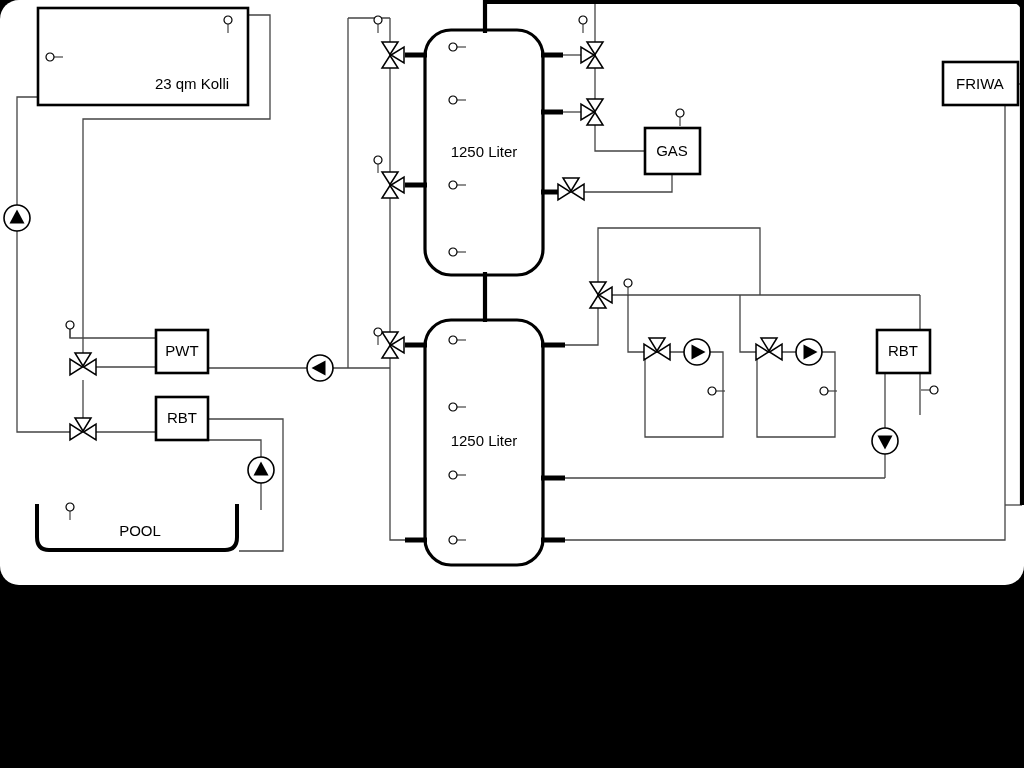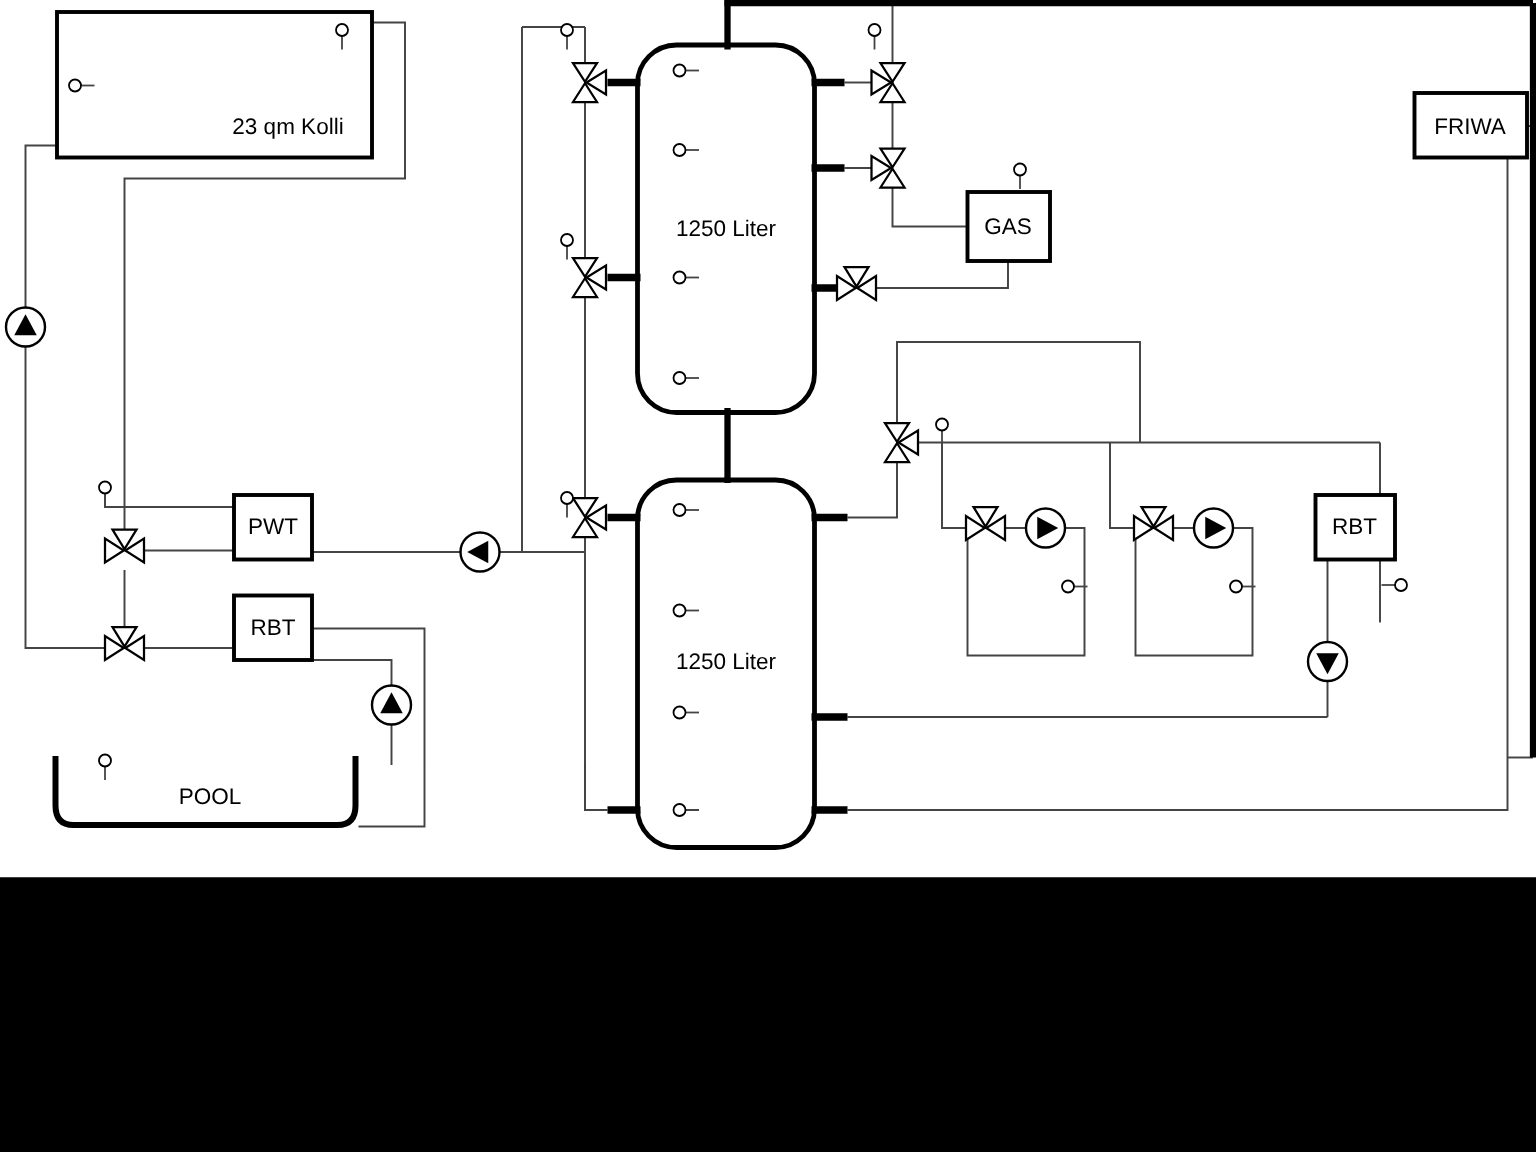--- a/index.html
+++ b/index.html
@@ -1,17 +1,17 @@
 <!DOCTYPE html>
 <html><head>
 <meta charset="utf-8">
 <style>
   html,body{margin:0;padding:0;background:#000;}
   .stage{position:relative;width:1024px;height:768px;background:#000;overflow:hidden;}
-  .canvas{position:absolute;top:0;left:0;width:1024px;height:585px;background:#fff;}
+  .canvas{position:absolute;top:0;left:0;width:1024px;height:585px;background:#fff;border-radius:19px;}
   .canvas svg{display:block;}
   .pipe{stroke:#444;stroke-width:1.3;fill:none;}
   .thick{stroke:#000;stroke-width:4.2;fill:none;}
   .stub{stroke:#000;stroke-width:5;fill:none;}
   .box{fill:#fff;stroke:#000;stroke-width:2.6;}
   .tank{fill:#fff;stroke:#000;stroke-width:3.2;}
   .pool{fill:none;stroke:#000;stroke-width:4;}
   .vv{fill:#fff;stroke:#000;stroke-width:1.5;}
   .pumpc{fill:#fff;stroke:#000;stroke-width:1.6;}
   .pumpt{fill:#000;stroke:none;}

